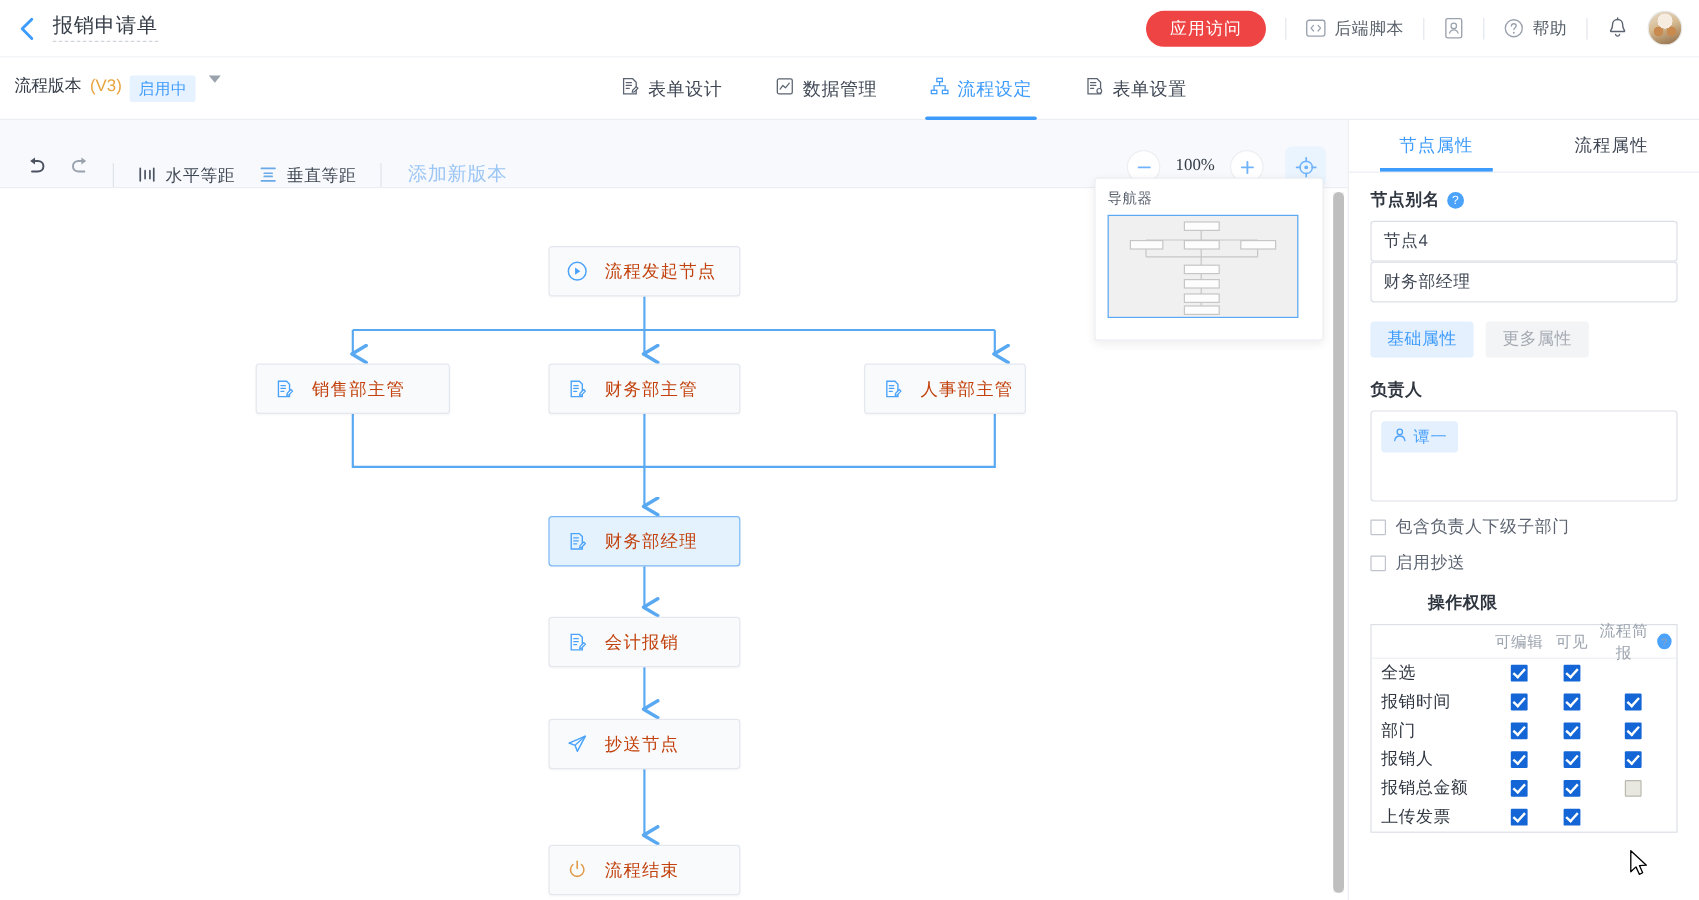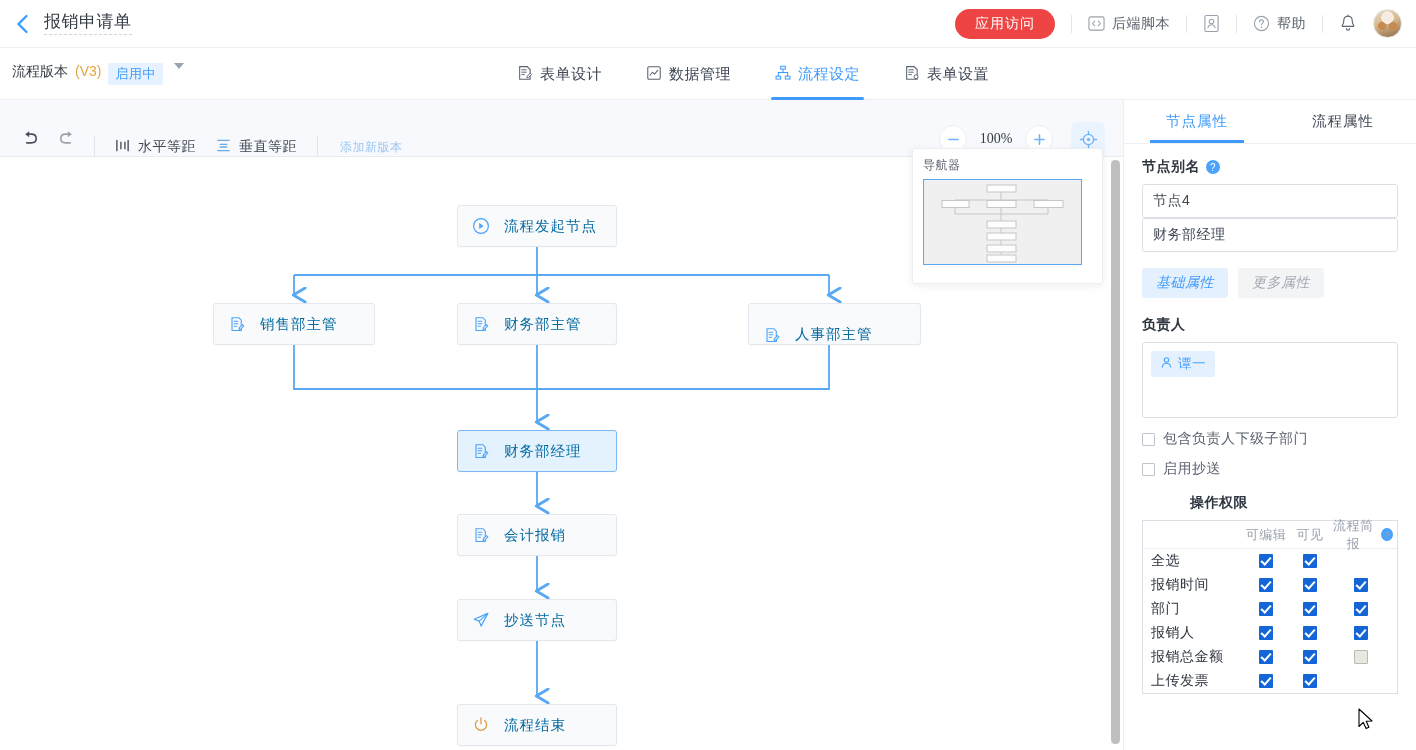--- a/index.html
+++ b/index.html
@@ -102,21 +102,21 @@
   }
   .tb-icon-btn {
     width: 36px; height: 36px; display: flex; align-items: center; justify-content: center;
     cursor: pointer; color: #4a5260;
   }
   .tb-sep { width: 1px; height: 20px; background: #dfe3ea; margin: 0 10px; }
   .tb-item {
     display: flex; align-items: center; gap: 8px; font-size: 14px;
     color: #3f4754; cursor: pointer; padding: 0 10px; letter-spacing: .5px;
   }
-  .tb-link { font-size: 12px; color: #9cc6f5; cursor: pointer; padding: 0 12px; letter-spacing:.5px;}
+  .tb-link { font-size: 16px; color: #9cc6f5; cursor: pointer; padding: 0 12px; letter-spacing:.5px;}
   .zoom-area {
     margin-left: auto; display: flex; align-items: center; gap: 10px; padding-right: 18px;
   }
   .circ-btn {
     width: 28px; height: 28px; border-radius: 50%; background: #fff;
     border: 1px solid #eceef2; display: flex; align-items: center; justify-content: center;
     cursor: pointer; color: #6fb3fb; font-size: 17px; line-height: 1;
   }
   .zoom-pct { font-size: 14px; color: #333b45; min-width: 38px; text-align: center; font-family: "Liberation Serif", serif;}
   .target-btn {
@@ -131,21 +131,21 @@
     background: #fff; overflow: hidden;
   }
   .flow-svg { position: absolute; top: 0; left: 0; }
   .node {
     position: absolute; height: 42px; background: #f8fafc;
     border: 1px solid #e4e8ee; border-radius: 3px;
     display: flex; align-items: center; cursor: pointer;
     box-shadow: 0 1px 2px rgba(0,0,0,.025);
   }
   .node .n-icon { width: 46px; display: flex; align-items: center; justify-content: center; }
-  .node .n-label { font-size: 14.5px; color: #0369a1; letter-spacing: 1px; }
+  .node .n-label { font-size: 14.5px; color: #c2410c; letter-spacing: 1px; }
   .node.selected { background: #e4f2fe; border: 1px solid #7cb8f5; }
 
   
   .navigator {
     position: absolute; top: 148px; left: 912px; width: 191px; height: 136px;
     background: #fff; border: 1px solid #eceef2; border-radius: 3px;
     box-shadow: 0 2px 8px rgba(0,0,0,.07); padding: 8px 10px;
   }
   .nav-title { font-size: 12px; color: #5b6370; margin-bottom: 5px; letter-spacing:.5px;}
   .nav-map {
@@ -194,21 +194,21 @@
     justify-content: center; font-weight: normal; cursor: pointer;
   }
   .text-input {
     width: 100%; height: 34px; border: 1px solid #dcdfe6; border-radius: 3px;
     padding: 0 10px; font-size: 14px; color: #3f4754; font-family: inherit;
     outline: none; background: #fff; letter-spacing: .5px;
   }
   .pill-row { display: flex; gap: 10px; margin: 16px 0 0 0; }
   .pill {
     height: 30px; padding: 0 14px; border-radius: 3px; font-size: 14px;
-    display: flex; align-items: center; cursor: pointer; letter-spacing: .5px; font-style: italic;
+    display: flex; align-items: center; cursor: pointer; letter-spacing: .5px;
   }
   .pill.on { background: #e4f0fd; color: #3d9bfc; }
   .pill.off { background: #f3f4f6; color: #a4a9b2; }
   .owner-box {
     width: 100%; height: 76px; border: 1px solid #dcdfe6; border-radius: 3px;
     padding: 8px; cursor: text;
   }
   .owner-chip {
     display: inline-flex; align-items: center; gap: 5px; background: #e4f0fd;
     color: #4ba2fb; font-size: 13.5px; padding: 4px 9px; border-radius: 3px;
@@ -473,21 +473,21 @@
       <span class="n-icon">
         <svg width="17" height="17" viewBox="0 0 18 18">
           <path d="M3.2 1.8h7.2l2.6 2.6v11H3.2z" fill="none" stroke="#4ba2fb" stroke-width="1.2"></path>
           <path d="M5.4 5.6h4M5.4 8.2h4M5.4 10.8h2.6" stroke="#4ba2fb" stroke-width="1.1" stroke-linecap="round"></path>
           <path d="M11 12.4l3.3-3.3 1.4 1.4-3.3 3.3-1.8.4z" fill="#fff" stroke="#4ba2fb" stroke-width="1.1" stroke-linejoin="round"></path>
         </svg>
       </span>
       <span class="n-label">财务部主管</span>
     </div>
 
-    <div class="node" style="left:748px; top:146px; width:173px;align-items:flex-end;">
+    <div class="node" style="left:720px; top:146px; width:135px;">
       <span class="n-icon">
         <svg width="17" height="17" viewBox="0 0 18 18">
           <path d="M3.2 1.8h7.2l2.6 2.6v11H3.2z" fill="none" stroke="#4ba2fb" stroke-width="1.2"></path>
           <path d="M5.4 5.6h4M5.4 8.2h4M5.4 10.8h2.6" stroke="#4ba2fb" stroke-width="1.1" stroke-linecap="round"></path>
           <path d="M11 12.4l3.3-3.3 1.4 1.4-3.3 3.3-1.8.4z" fill="#fff" stroke="#4ba2fb" stroke-width="1.1" stroke-linejoin="round"></path>
         </svg>
       </span>
       <span class="n-label">人事部主管</span>
     </div>
 

